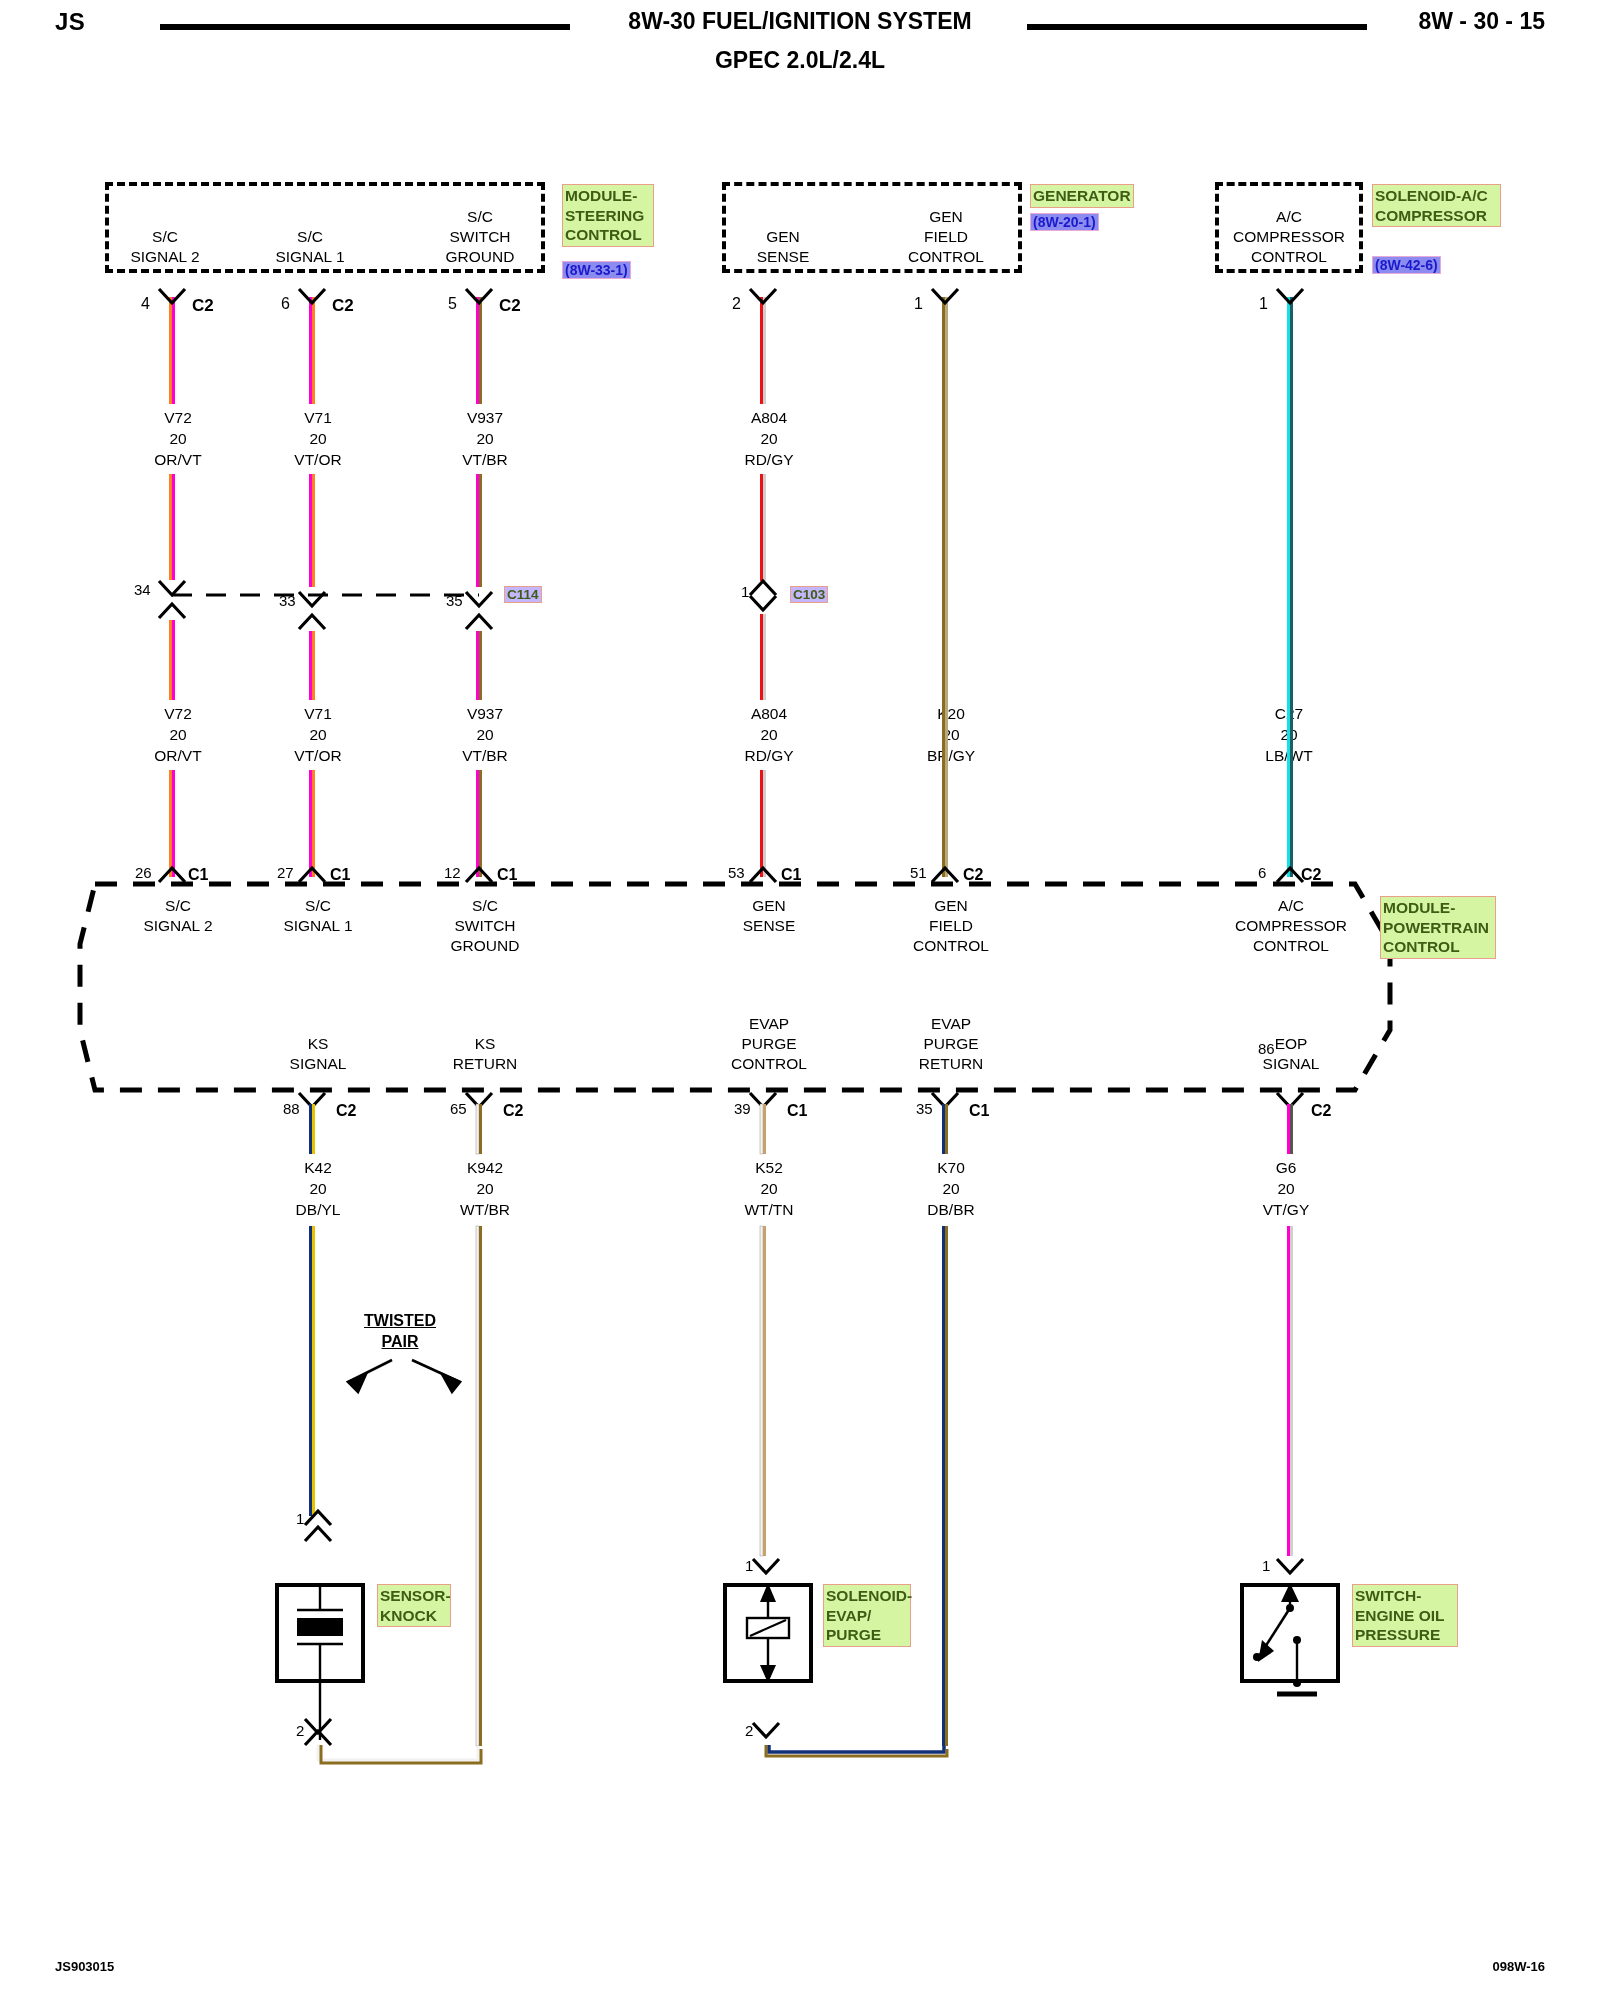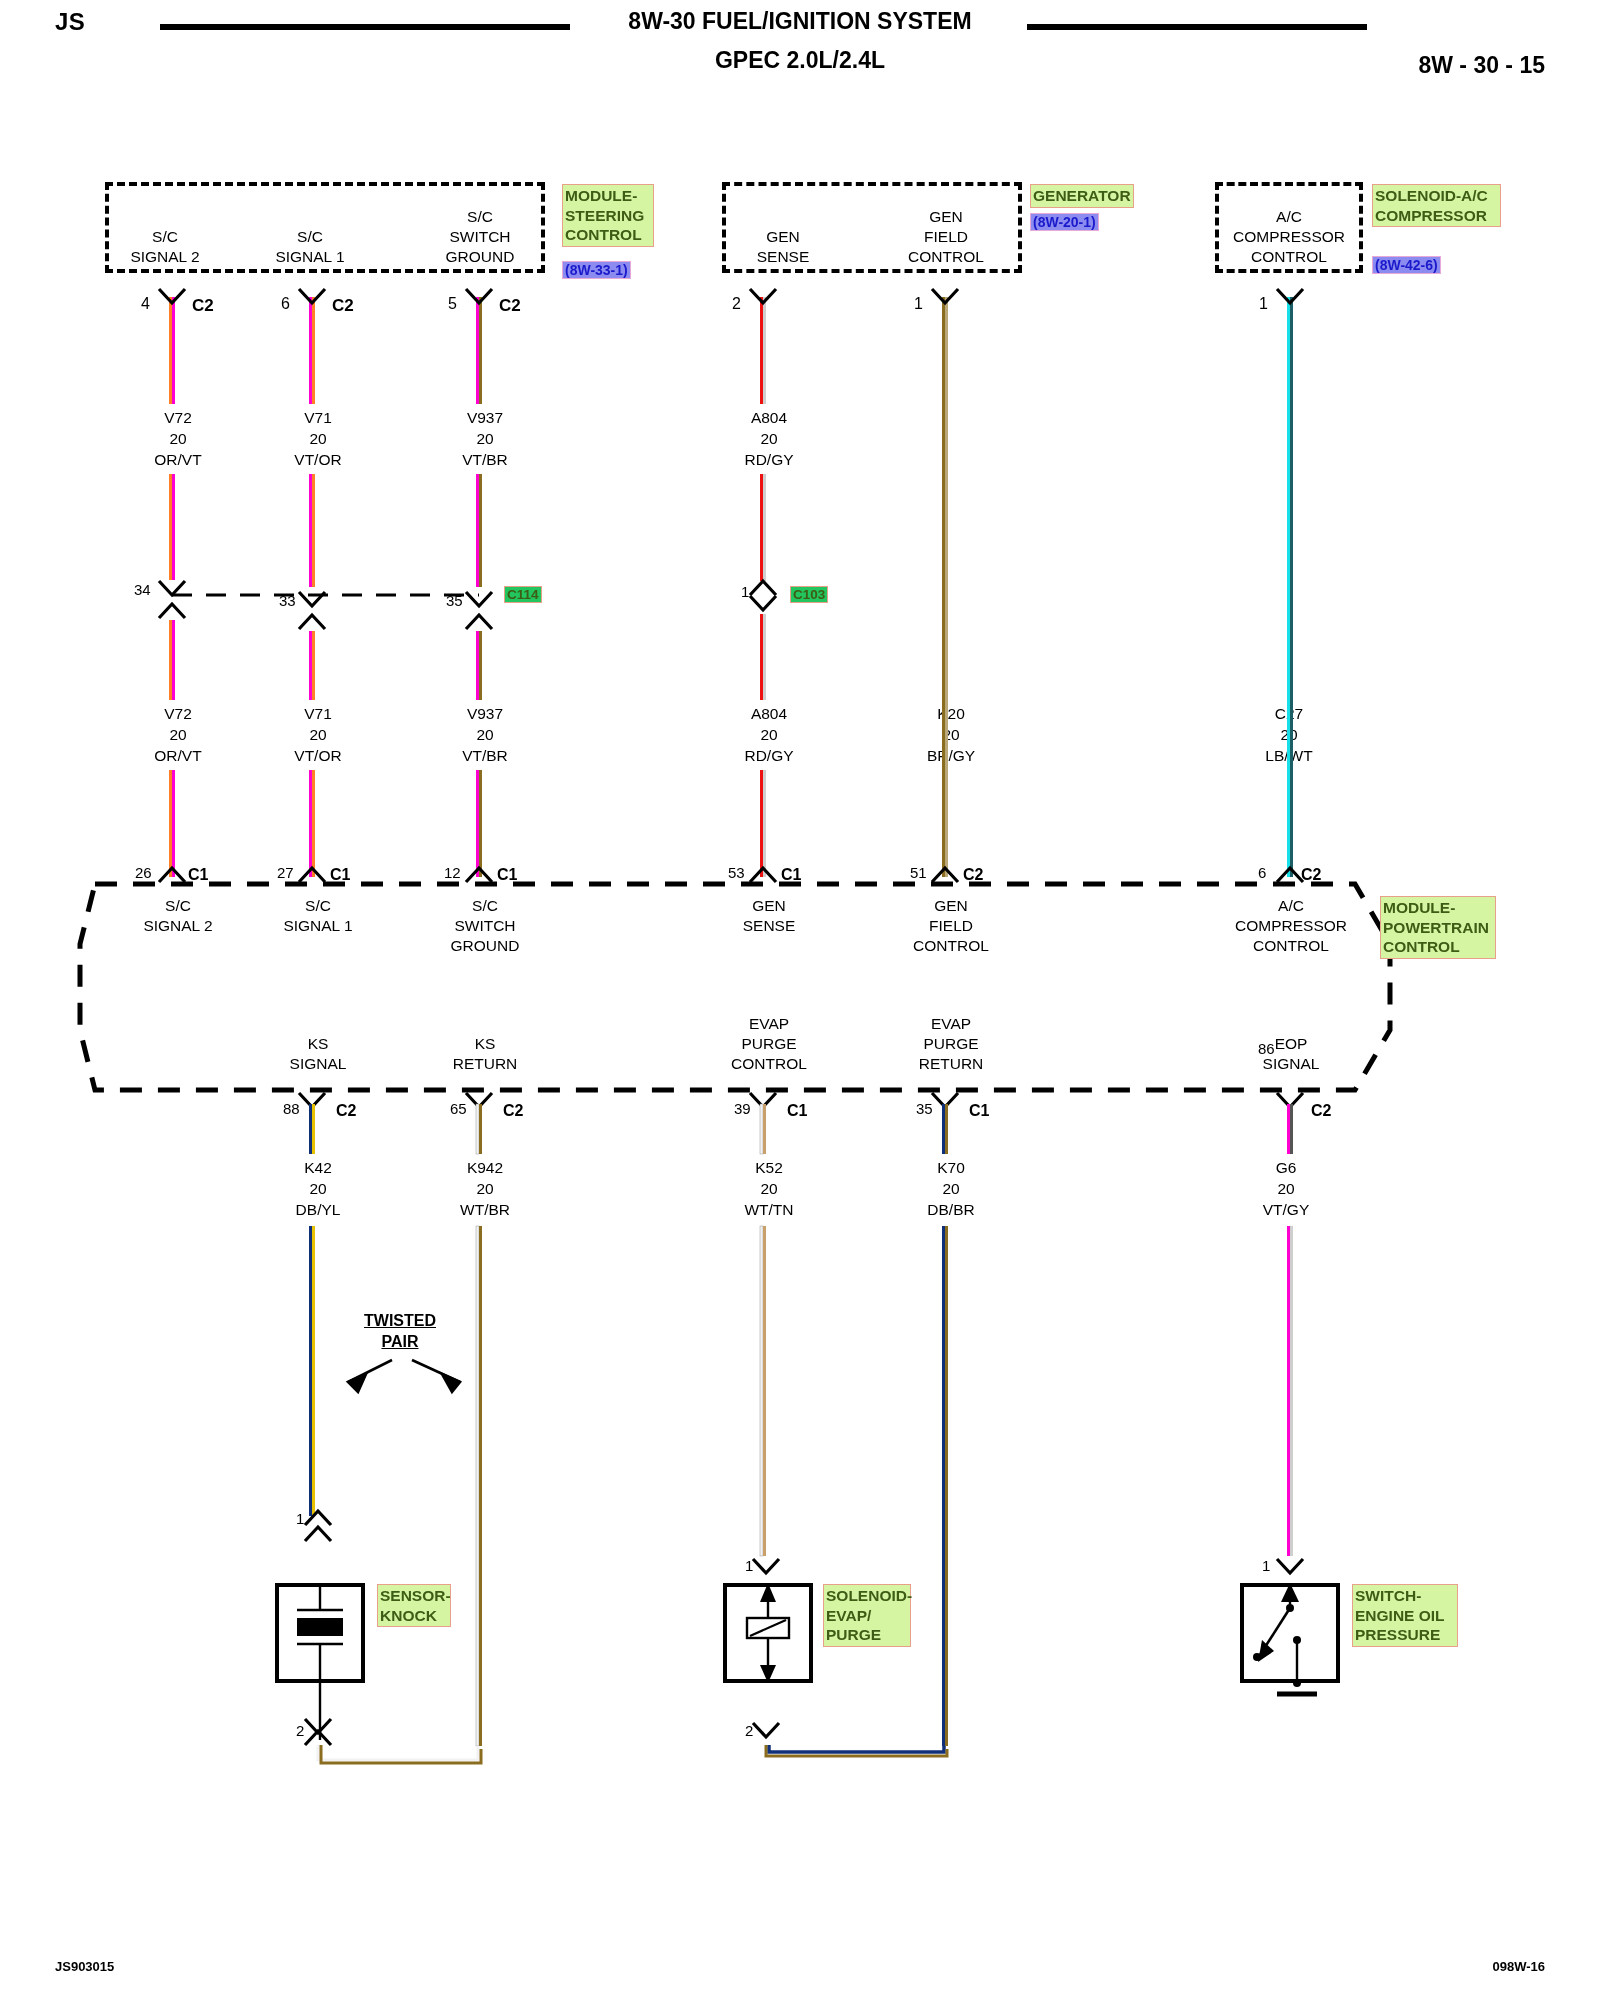--- a/index.html
+++ b/index.html
@@ -6,36 +6,36 @@
   body{width:1600px;height:2000px;position:relative;
        font-family:"Liberation Sans","DejaVu Sans",sans-serif;color:#000;}
   .abs{position:absolute;}
   .ctr{text-align:center;}
 
   
   #hdr-js{left:55px;top:8px;font-size:24px;font-weight:bold;letter-spacing:.5px;text-align:center;}
   #hdr-rule-l{left:160px;top:24px;width:410px;height:6px;background:#000;}
   #hdr-title{left:500px;top:8px;width:600px;font-size:23px;font-weight:bold;}
   #hdr-rule-r{left:1027px;top:24px;width:340px;height:6px;background:#000;}
-  #hdr-page{right:55px;top:8px;font-size:23px;font-weight:bold;margin-top:44px;}
+  #hdr-page{right:55px;top:8px;font-size:23px;font-weight:bold;}
   #hdr-sub{left:500px;top:47px;width:600px;font-size:23px;font-weight:bold;}
 
   
   #ft-l{left:55px;top:1959px;font-size:13px;font-weight:bold;}
   #ft-r{right:55px;top:1959px;font-size:13px;font-weight:bold;}
 
   
   .dashbox{border:4px dashed #000;box-sizing:border-box;}
 
   
   .callout{background:#d6f5a3;border:1px solid #e8a08a;color:#3d5c14;
            font-size:15.5px;font-weight:bold;line-height:19.5px;padding:1px 2px;}
   .ref{background:#8c8cf0;border:1px solid #e8a8d8;color:#1a1acc;
        font-size:14px;font-weight:bold;padding:0 2px;}
-  .conn-lbl{background:#22c55e;border:1px solid #e8a08a;color:#3d5c14;
+  .conn-lbl{background:#c4b5fd;border:1px solid #e8a08a;color:#3d5c14;
             font-size:13.5px;font-weight:bold;padding:0 2px;}
 
   
   .pintxt{font-size:15.5px;line-height:20px;}
   .pinnum{font-size:15px;}
   .cnum{font-size:16px;font-weight:bold;}
 
   
   .wlbl{font-size:15.5px;line-height:21px;}
 

